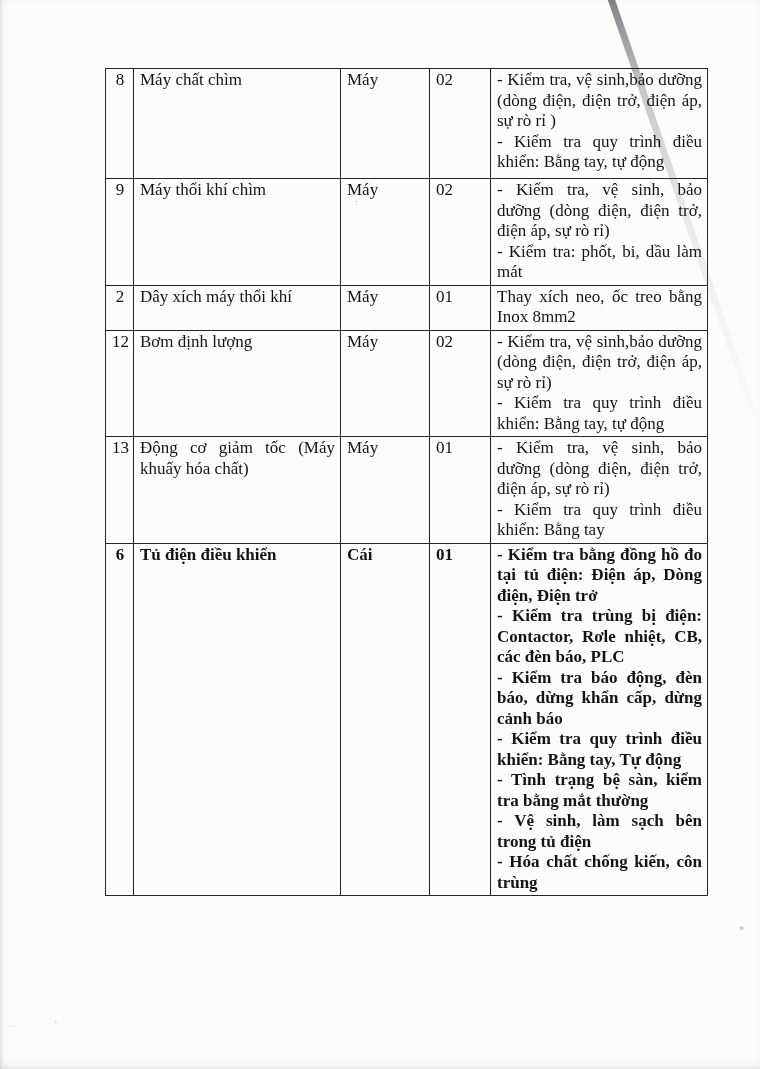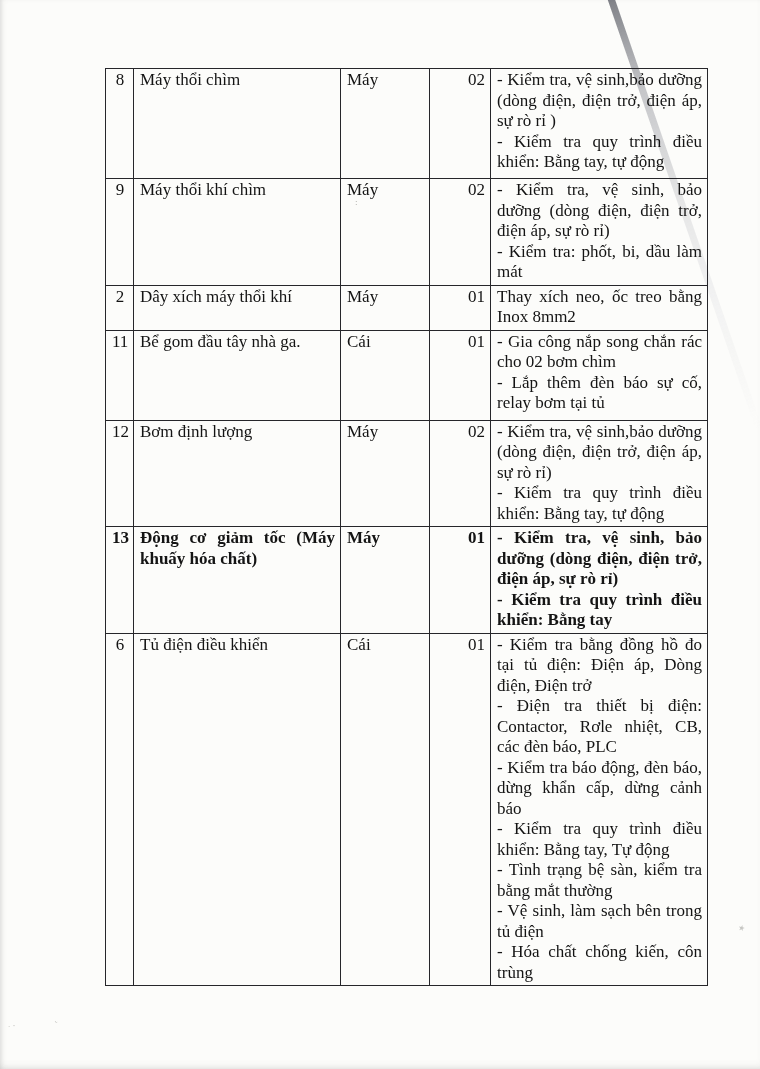--- a/index.html
+++ b/index.html
@@ -48,21 +48,21 @@
   table.maint td {
     vertical-align: top;
     font-size: 17px;
     line-height: 20.5px;
     padding: 1px 5px 2px 6px;
     overflow: hidden;
   }
   td.c-no  { text-align: center; padding-left: 1px; padding-right: 1px; }
   td.c-name{ text-align: justify; padding-left: 7px; padding-right: 7px; }
   td.c-unit{ text-align: left; }
-  td.c-qty { text-align: right; }
+  td.c-qty { text-align: left; }
   td.c-desc{ text-align: justify; padding-left: 8px; padding-right: 6px; }
   td.c-desc p { margin: 0; }
 
   col.w-no   { width: 28px; }
   col.w-name { width: 207px; }
   col.w-unit { width: 89px; }
   col.w-qty  { width: 61px; }
   col.w-desc { width: 217px; }
 
   tr:nth-child(1) td { height: 106px; }
@@ -84,21 +84,21 @@
     <colgroup>
       <col class="w-no">
         <col class="w-name">
         <col class="w-unit">
         <col class="w-qty">
         <col class="w-desc">
     </colgroup>
     <tbody id="tbody">
         <tr>
           <td class="c-no">8</td>
-          <td class="c-name">Máy thổi chìm</td>
+          <td class="c-name">Máy chất chìm</td>
           <td class="c-unit">Máy</td>
           <td class="c-qty">02</td>
           <td class="c-desc">
             <p>- Kiểm tra, vệ sinh,bảo dưỡng (dòng điện, điện trở, điện áp, sự rò rỉ )</p>
             <p>- Kiểm tra quy trình điều khiển: Bằng tay, tự động</p>
           </td>
         </tr>
         <tr>
           <td class="c-no">9</td>
           <td class="c-name">Máy thổi khí chìm</td>
@@ -109,30 +109,20 @@
             <p>- Kiểm tra: phốt, bi, dầu làm mát</p>
           </td>
         </tr>
         <tr>
           <td class="c-no">2</td>
           <td class="c-name">Dây xích máy thổi khí</td>
           <td class="c-unit">Máy</td>
           <td class="c-qty">01</td>
           <td class="c-desc">
             <p>Thay xích neo, ốc treo bằng Inox 8mm2</p>
-          </td>
-        </tr>
-        <tr>
-          <td class="c-no">11</td>
-          <td class="c-name">Bể gom đầu tây nhà ga.</td>
-          <td class="c-unit">Cái</td>
-          <td class="c-qty">01</td>
-          <td class="c-desc">
-            <p>- Gia công nắp song chắn rác cho 02 bơm chìm</p>
-            <p>- Lắp thêm đèn báo sự cố, relay bơm tại tủ</p>
           </td>
         </tr>
         <tr>
           <td class="c-no">12</td>
           <td class="c-name">Bơm định lượng</td>
           <td class="c-unit">Máy</td>
           <td class="c-qty">02</td>
           <td class="c-desc">
             <p>- Kiểm tra, vệ sinh,bảo dưỡng (dòng điện, điện trở, điện áp, sự rò rỉ)</p>
             <p>- Kiểm tra quy trình điều khiển: Bằng tay, tự động</p>
@@ -148,21 +138,21 @@
             <p>- Kiểm tra quy trình điều khiển: Bằng tay</p>
           </td>
         </tr>
         <tr>
           <td class="c-no">6</td>
           <td class="c-name">Tủ điện điều khiển</td>
           <td class="c-unit">Cái</td>
           <td class="c-qty">01</td>
           <td class="c-desc">
             <p>- Kiểm tra bằng đồng hồ đo tại tủ điện: Điện áp, Dòng điện, Điện trở</p>
-            <p>- Điện tra thiết bị điện: Contactor, Rơle nhiệt, CB, các đèn báo, PLC</p>
+            <p>- Kiểm tra trùng bị điện: Contactor, Rơle nhiệt, CB, các đèn báo, PLC</p>
             <p>- Kiểm tra báo động, đèn báo, dừng khẩn cấp, dừng cảnh báo</p>
             <p>- Kiểm tra quy trình điều khiển: Bằng tay, Tự động</p>
             <p>- Tình trạng bệ sàn, kiểm tra bằng mắt thường</p>
             <p>- Vệ sinh, làm sạch bên trong tủ điện</p>
             <p>- Hóa chất chống kiến, côn trùng</p>
           </td>
         </tr>
       </tbody>
   </table>
 

